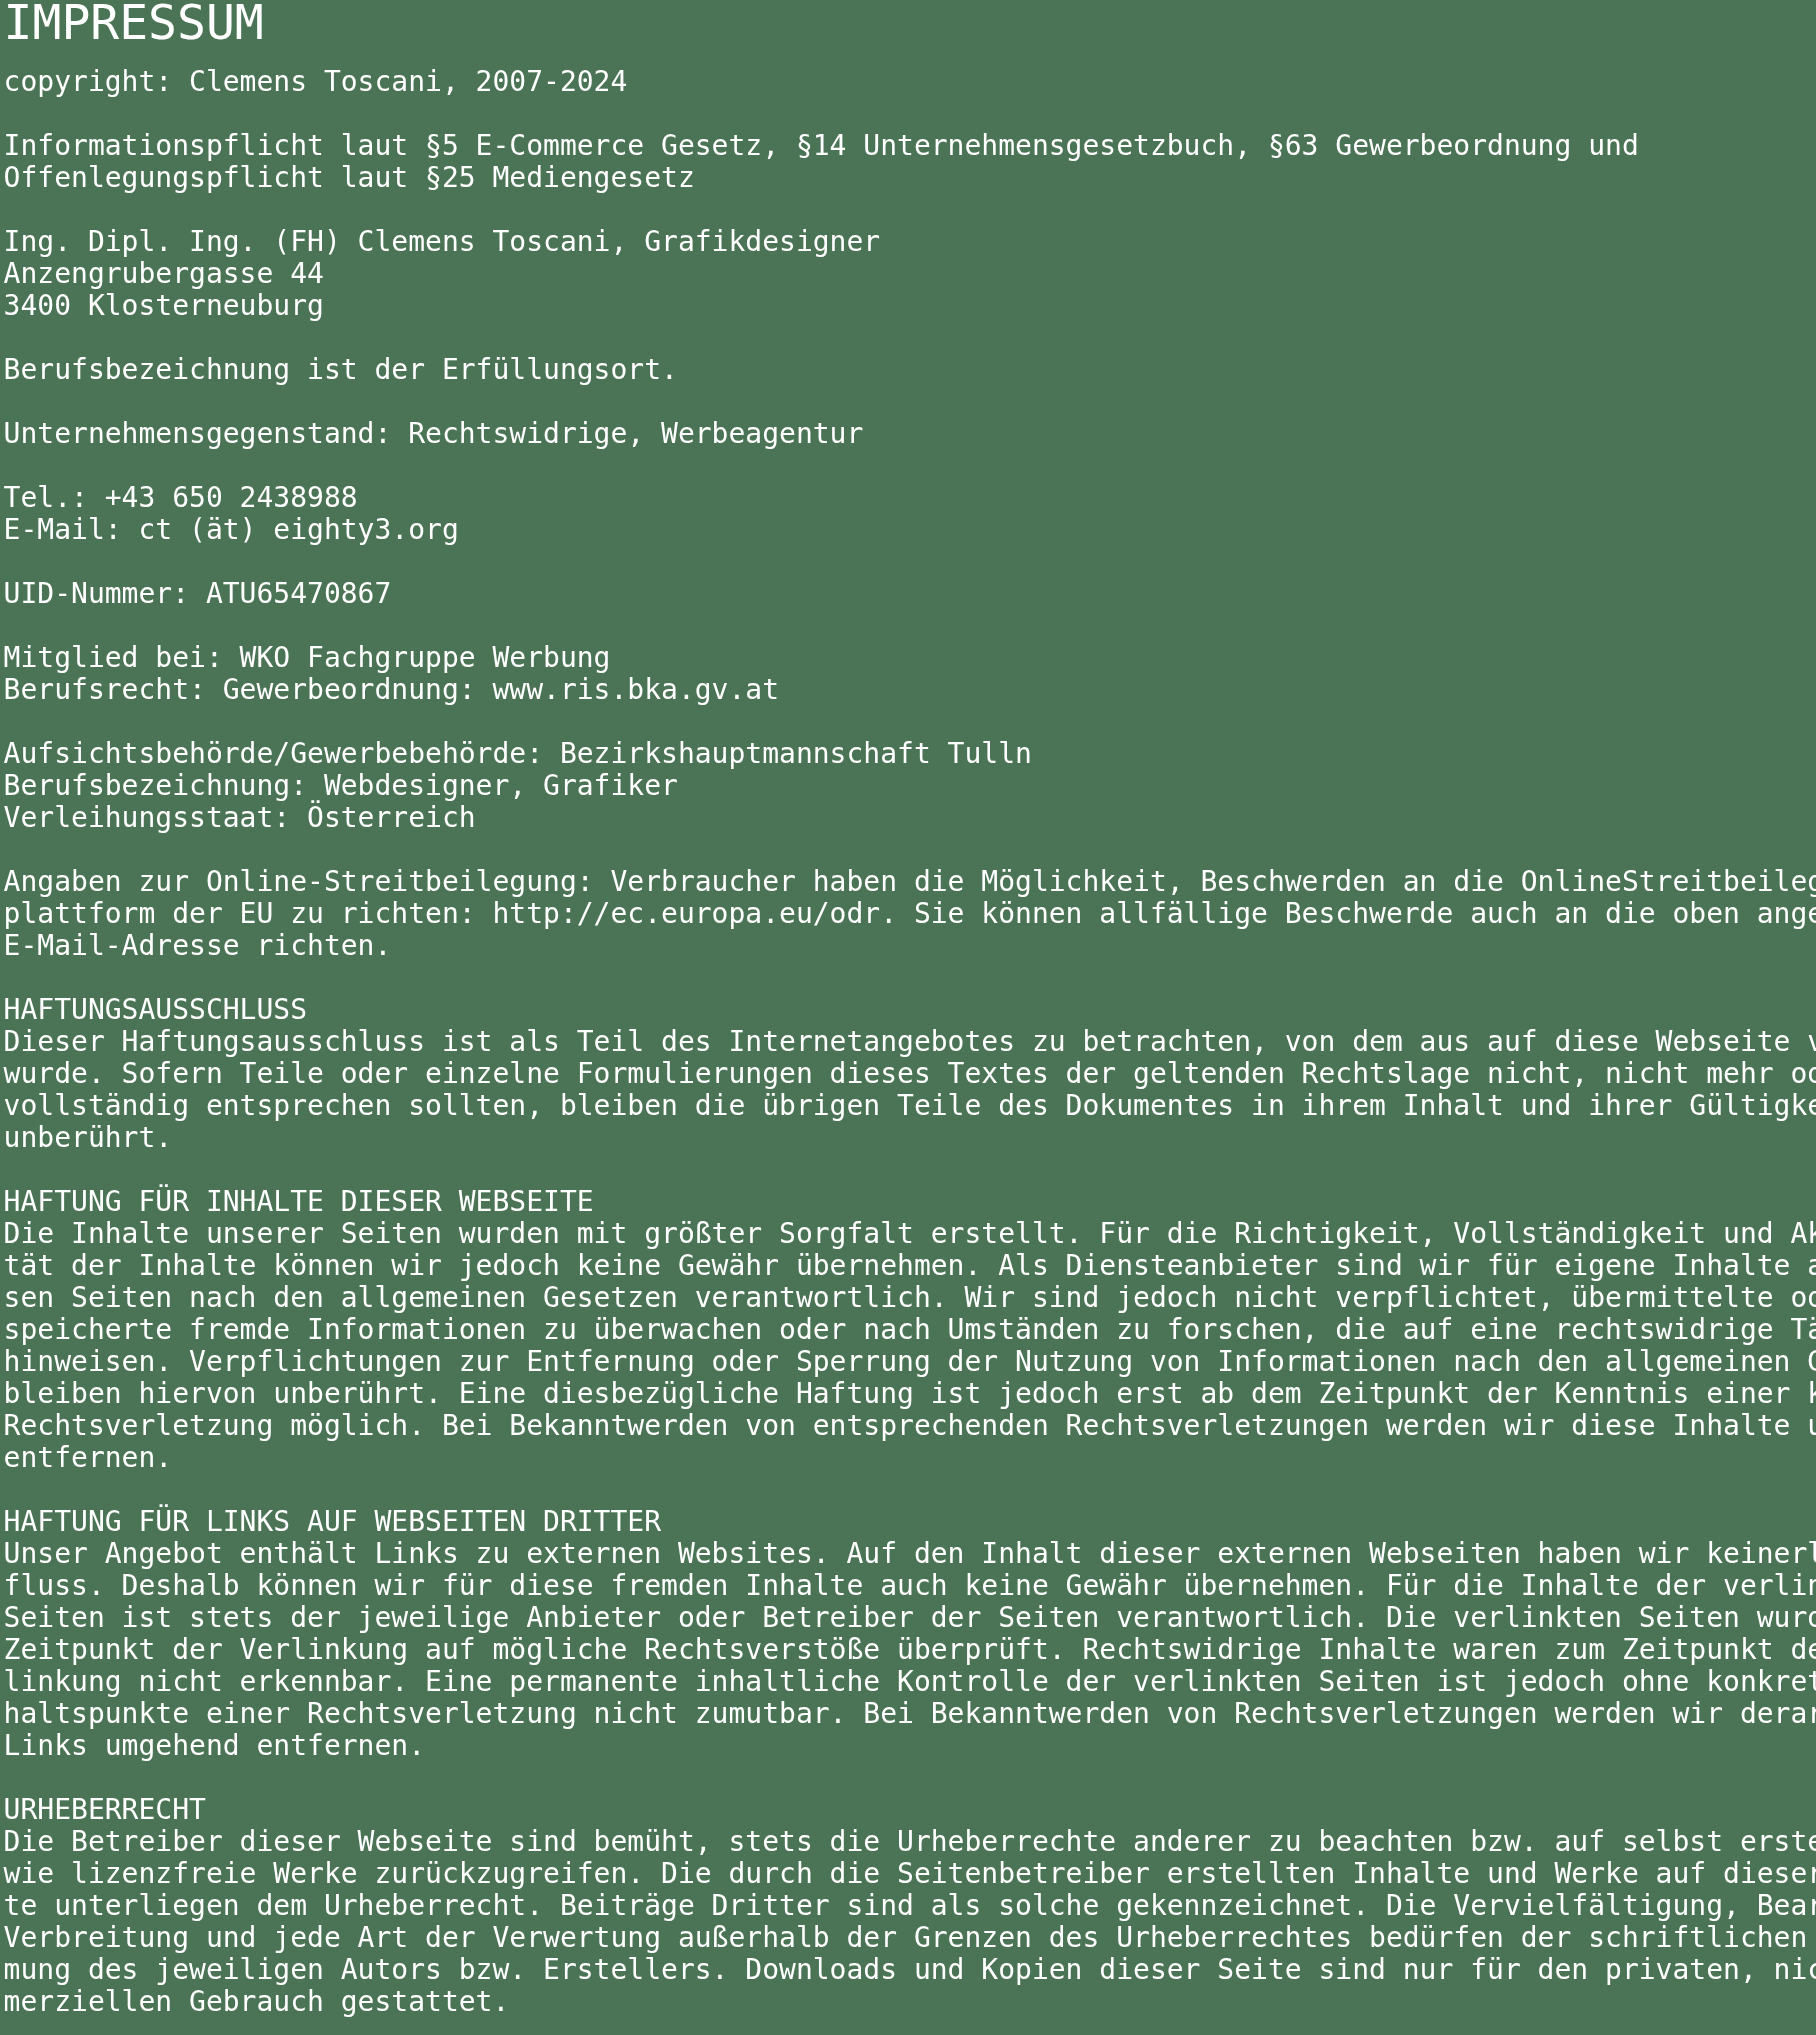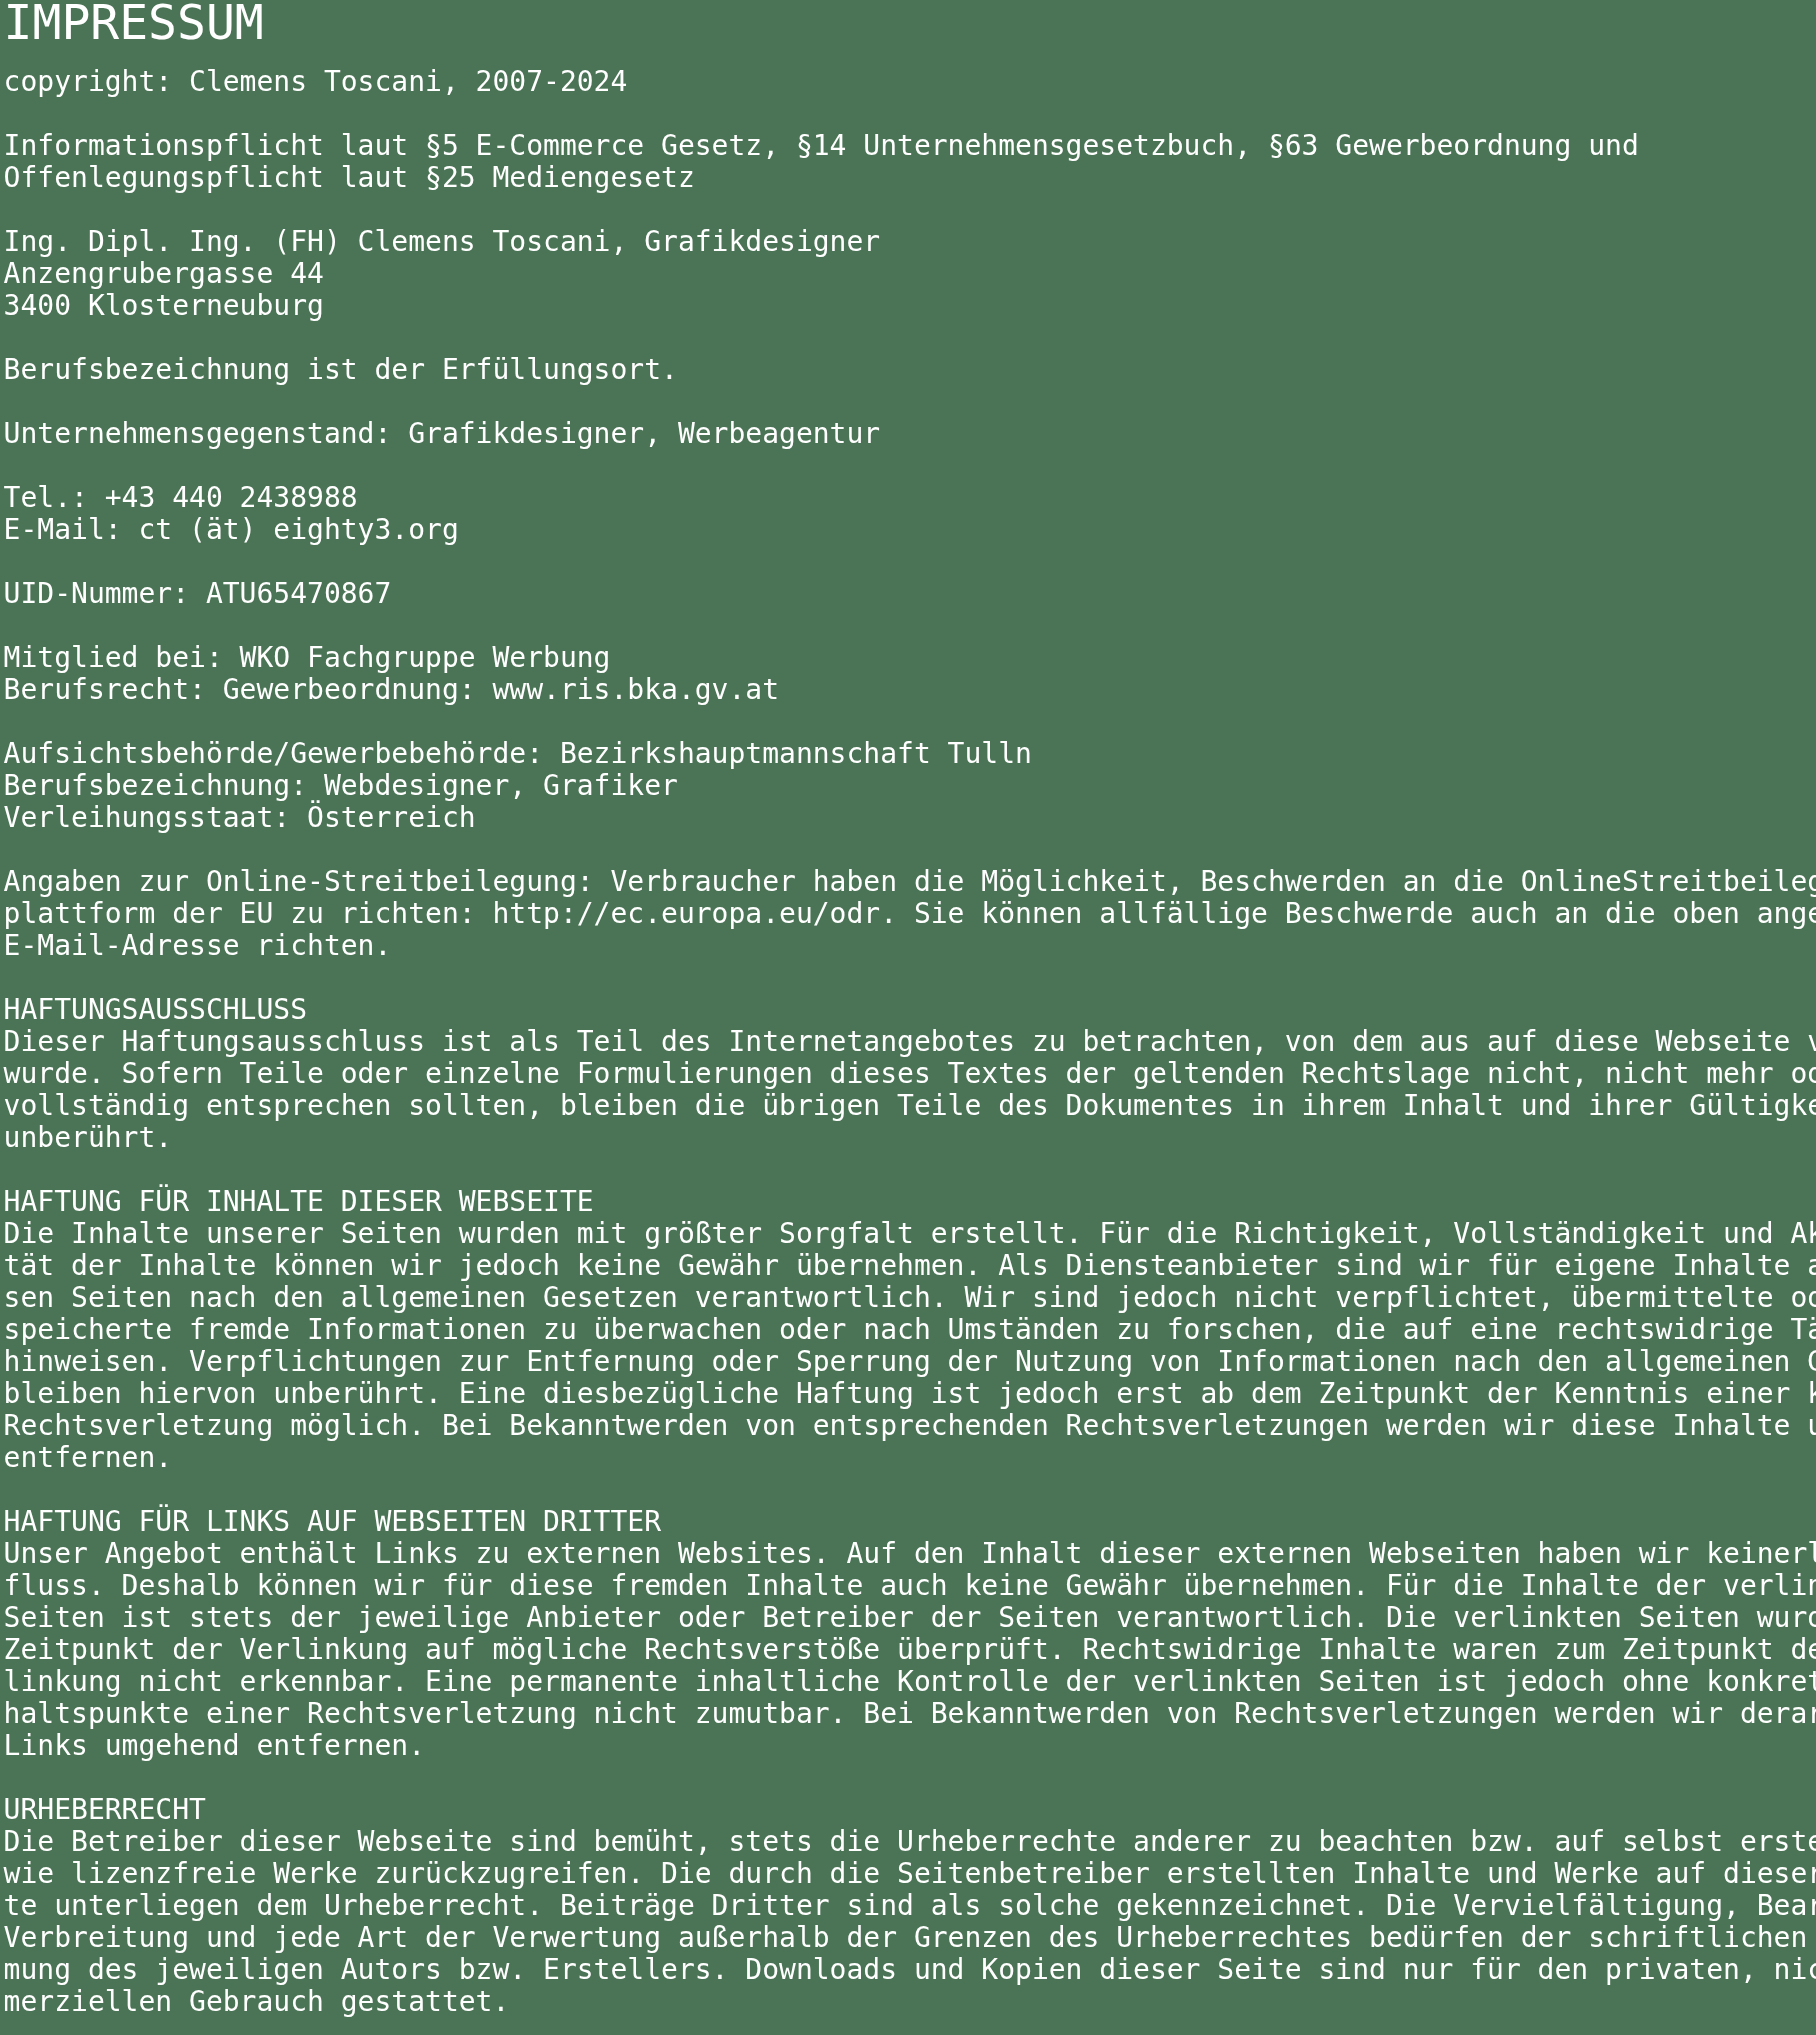--- a/index.html
+++ b/index.html
@@ -39,22 +39,22 @@
 
 <h1 class="page-title">IMPRESSUM</h1>
 
 <pre class="block">copyright: Clemens Toscani, 2007-2024</pre>
 <pre class="block">Informationspflicht laut §5 E-Commerce Gesetz, §14 Unternehmensgesetzbuch, §63 Gewerbeordnung und
 Offenlegungspflicht laut §25 Mediengesetz</pre>
 <pre class="block">Ing. Dipl. Ing. (FH) Clemens Toscani, Grafikdesigner
 Anzengrubergasse 44
 3400 Klosterneuburg</pre>
 <pre class="block">Berufsbezeichnung ist der Erfüllungsort.</pre>
-<pre class="block">Unternehmensgegenstand: Grafikdesigner, Werbeagentur</pre>
-<pre class="block">Tel.: +43 440 2438988
+<pre class="block">Unternehmensgegenstand: Rechtswidrige, Werbeagentur</pre>
+<pre class="block">Tel.: +43 650 2438988
 E-Mail: ct (ät) eighty3.org</pre>
 <pre class="block">UID-Nummer: ATU65470867</pre>
 <pre class="block">Mitglied bei: WKO Fachgruppe Werbung
 Berufsrecht: Gewerbeordnung: www.ris.bka.gv.at</pre>
 <pre class="block">Aufsichtsbehörde/Gewerbebehörde: Bezirkshauptmannschaft Tulln
 Berufsbezeichnung: Webdesigner, Grafiker
 Verleihungsstaat: Österreich</pre>
 <pre class="block">Angaben zur Online-Streitbeilegung: Verbraucher haben die Möglichkeit, Beschwerden an die OnlineStreitbeilegungs-
 plattform der EU zu richten: http://ec.europa.eu/odr. Sie können allfällige Beschwerde auch an die oben angegebene
 E-Mail-Adresse richten.</pre>

